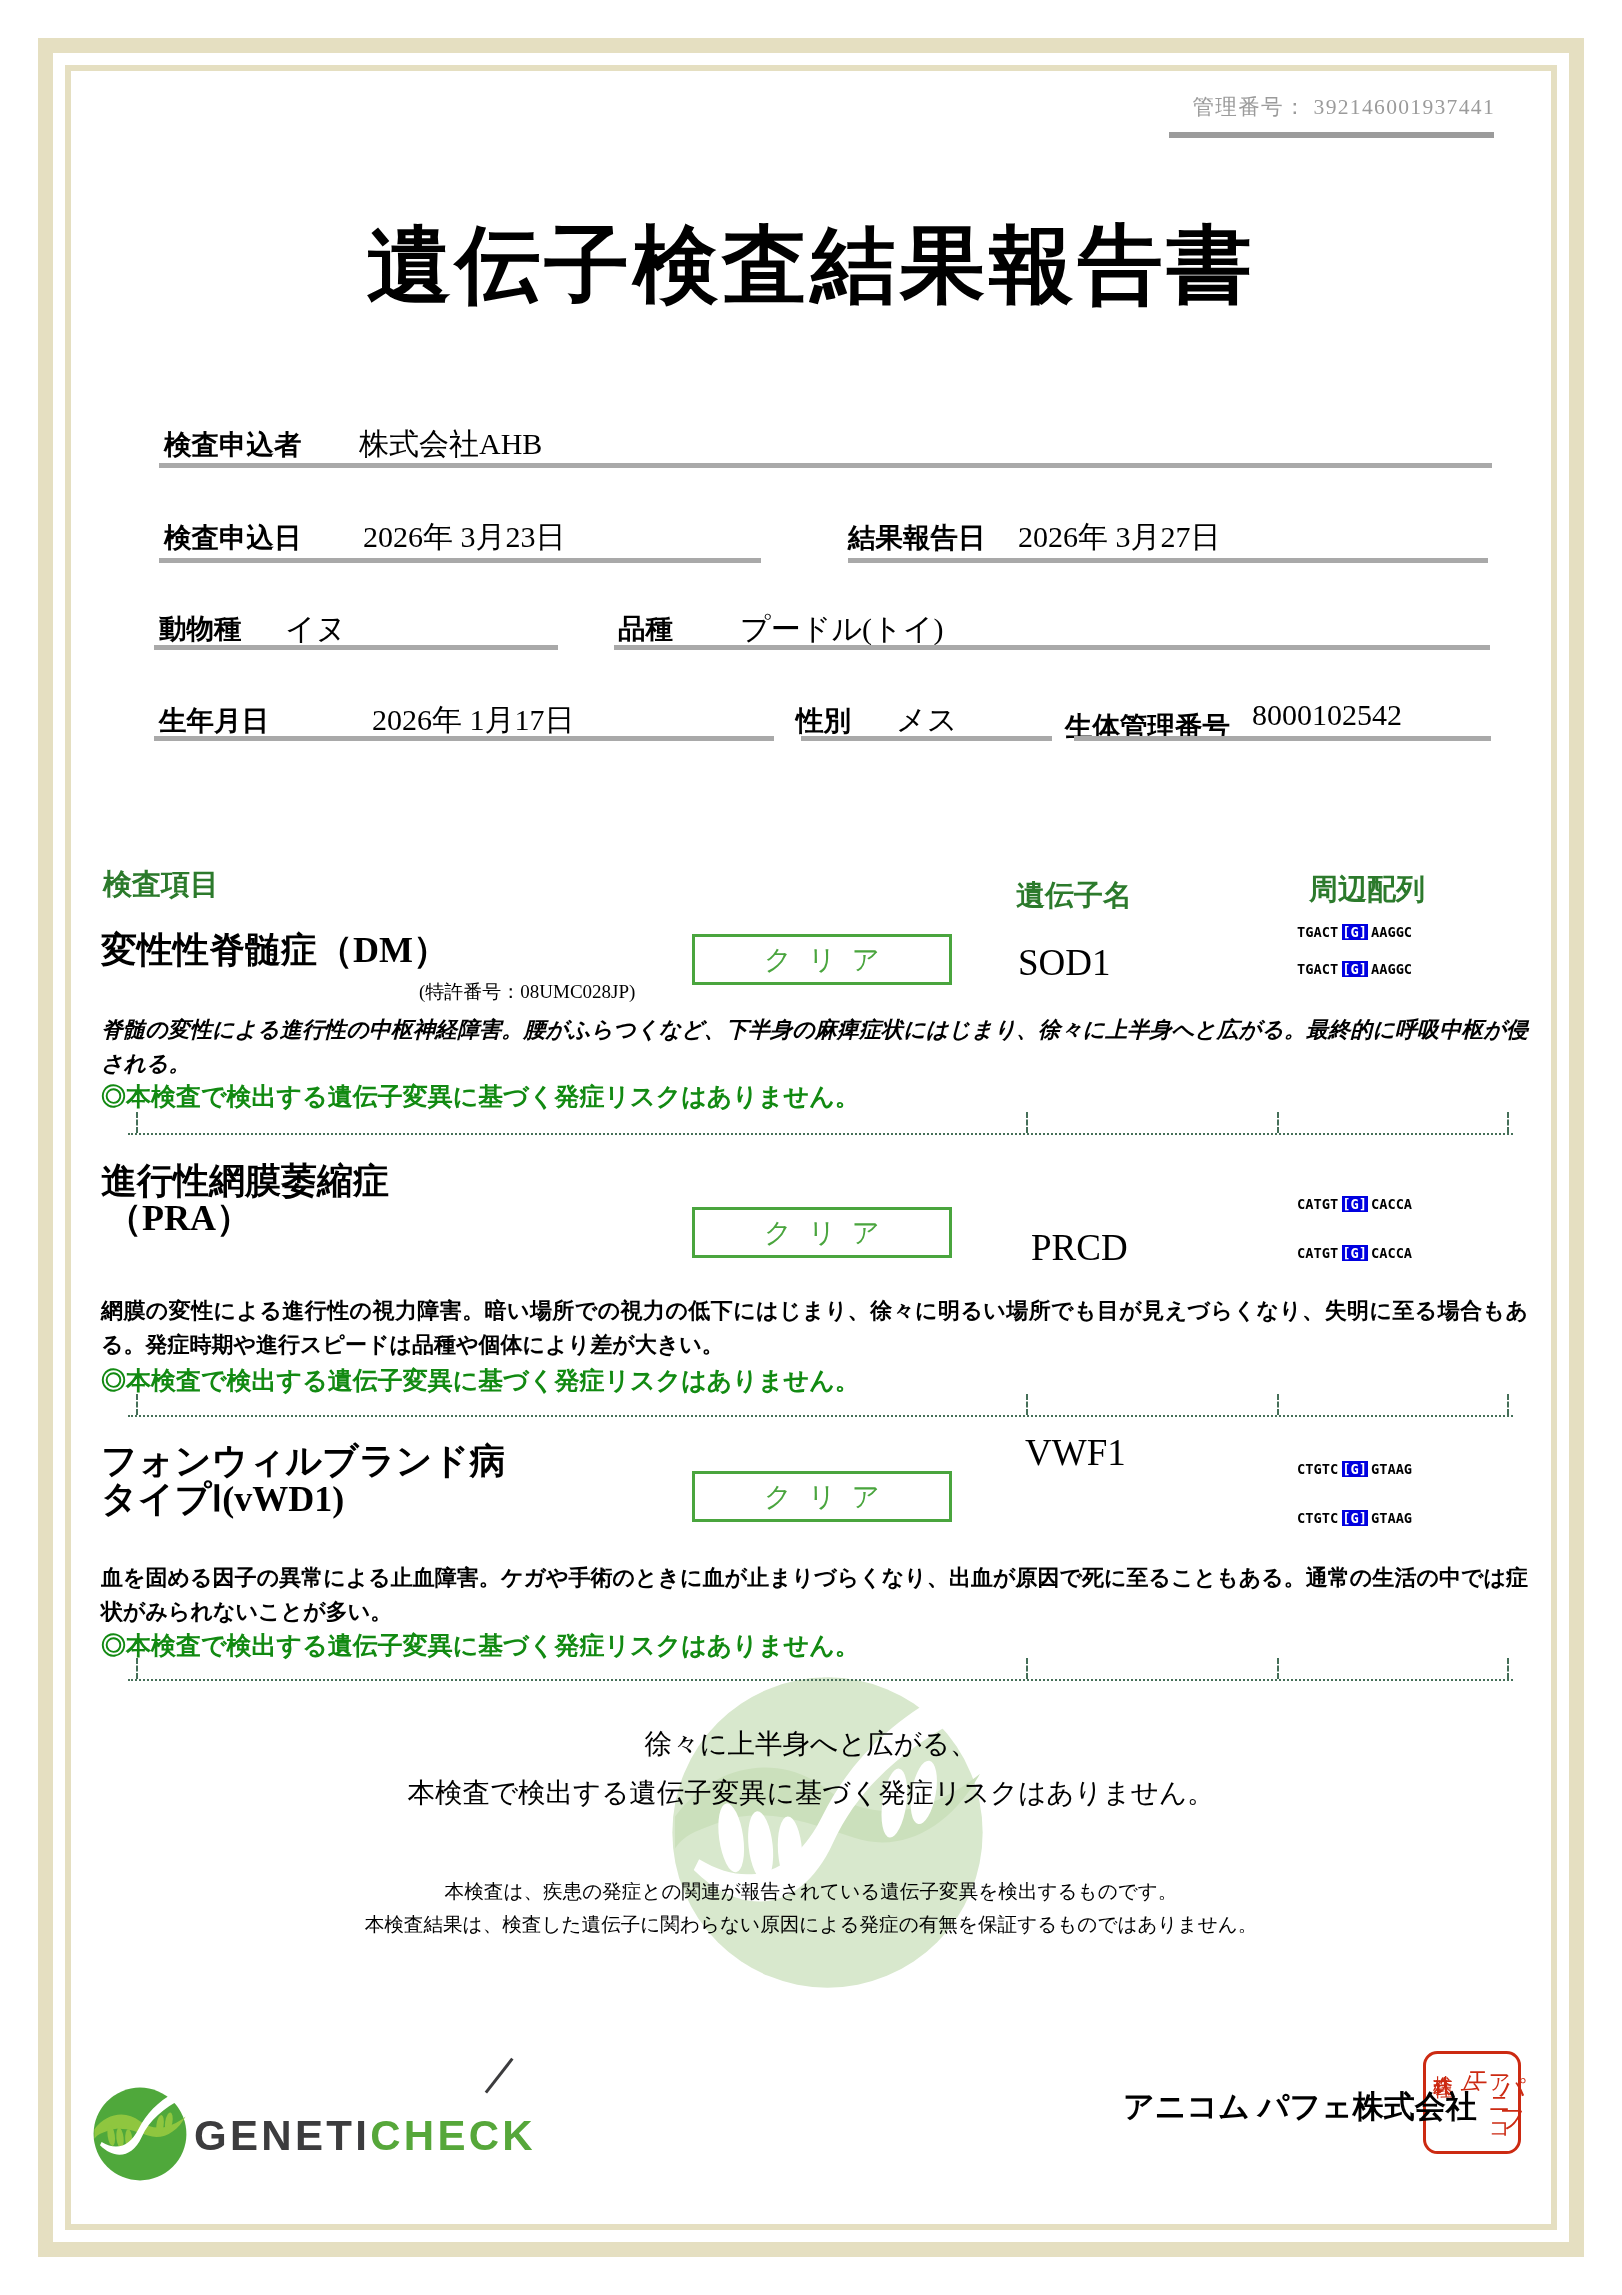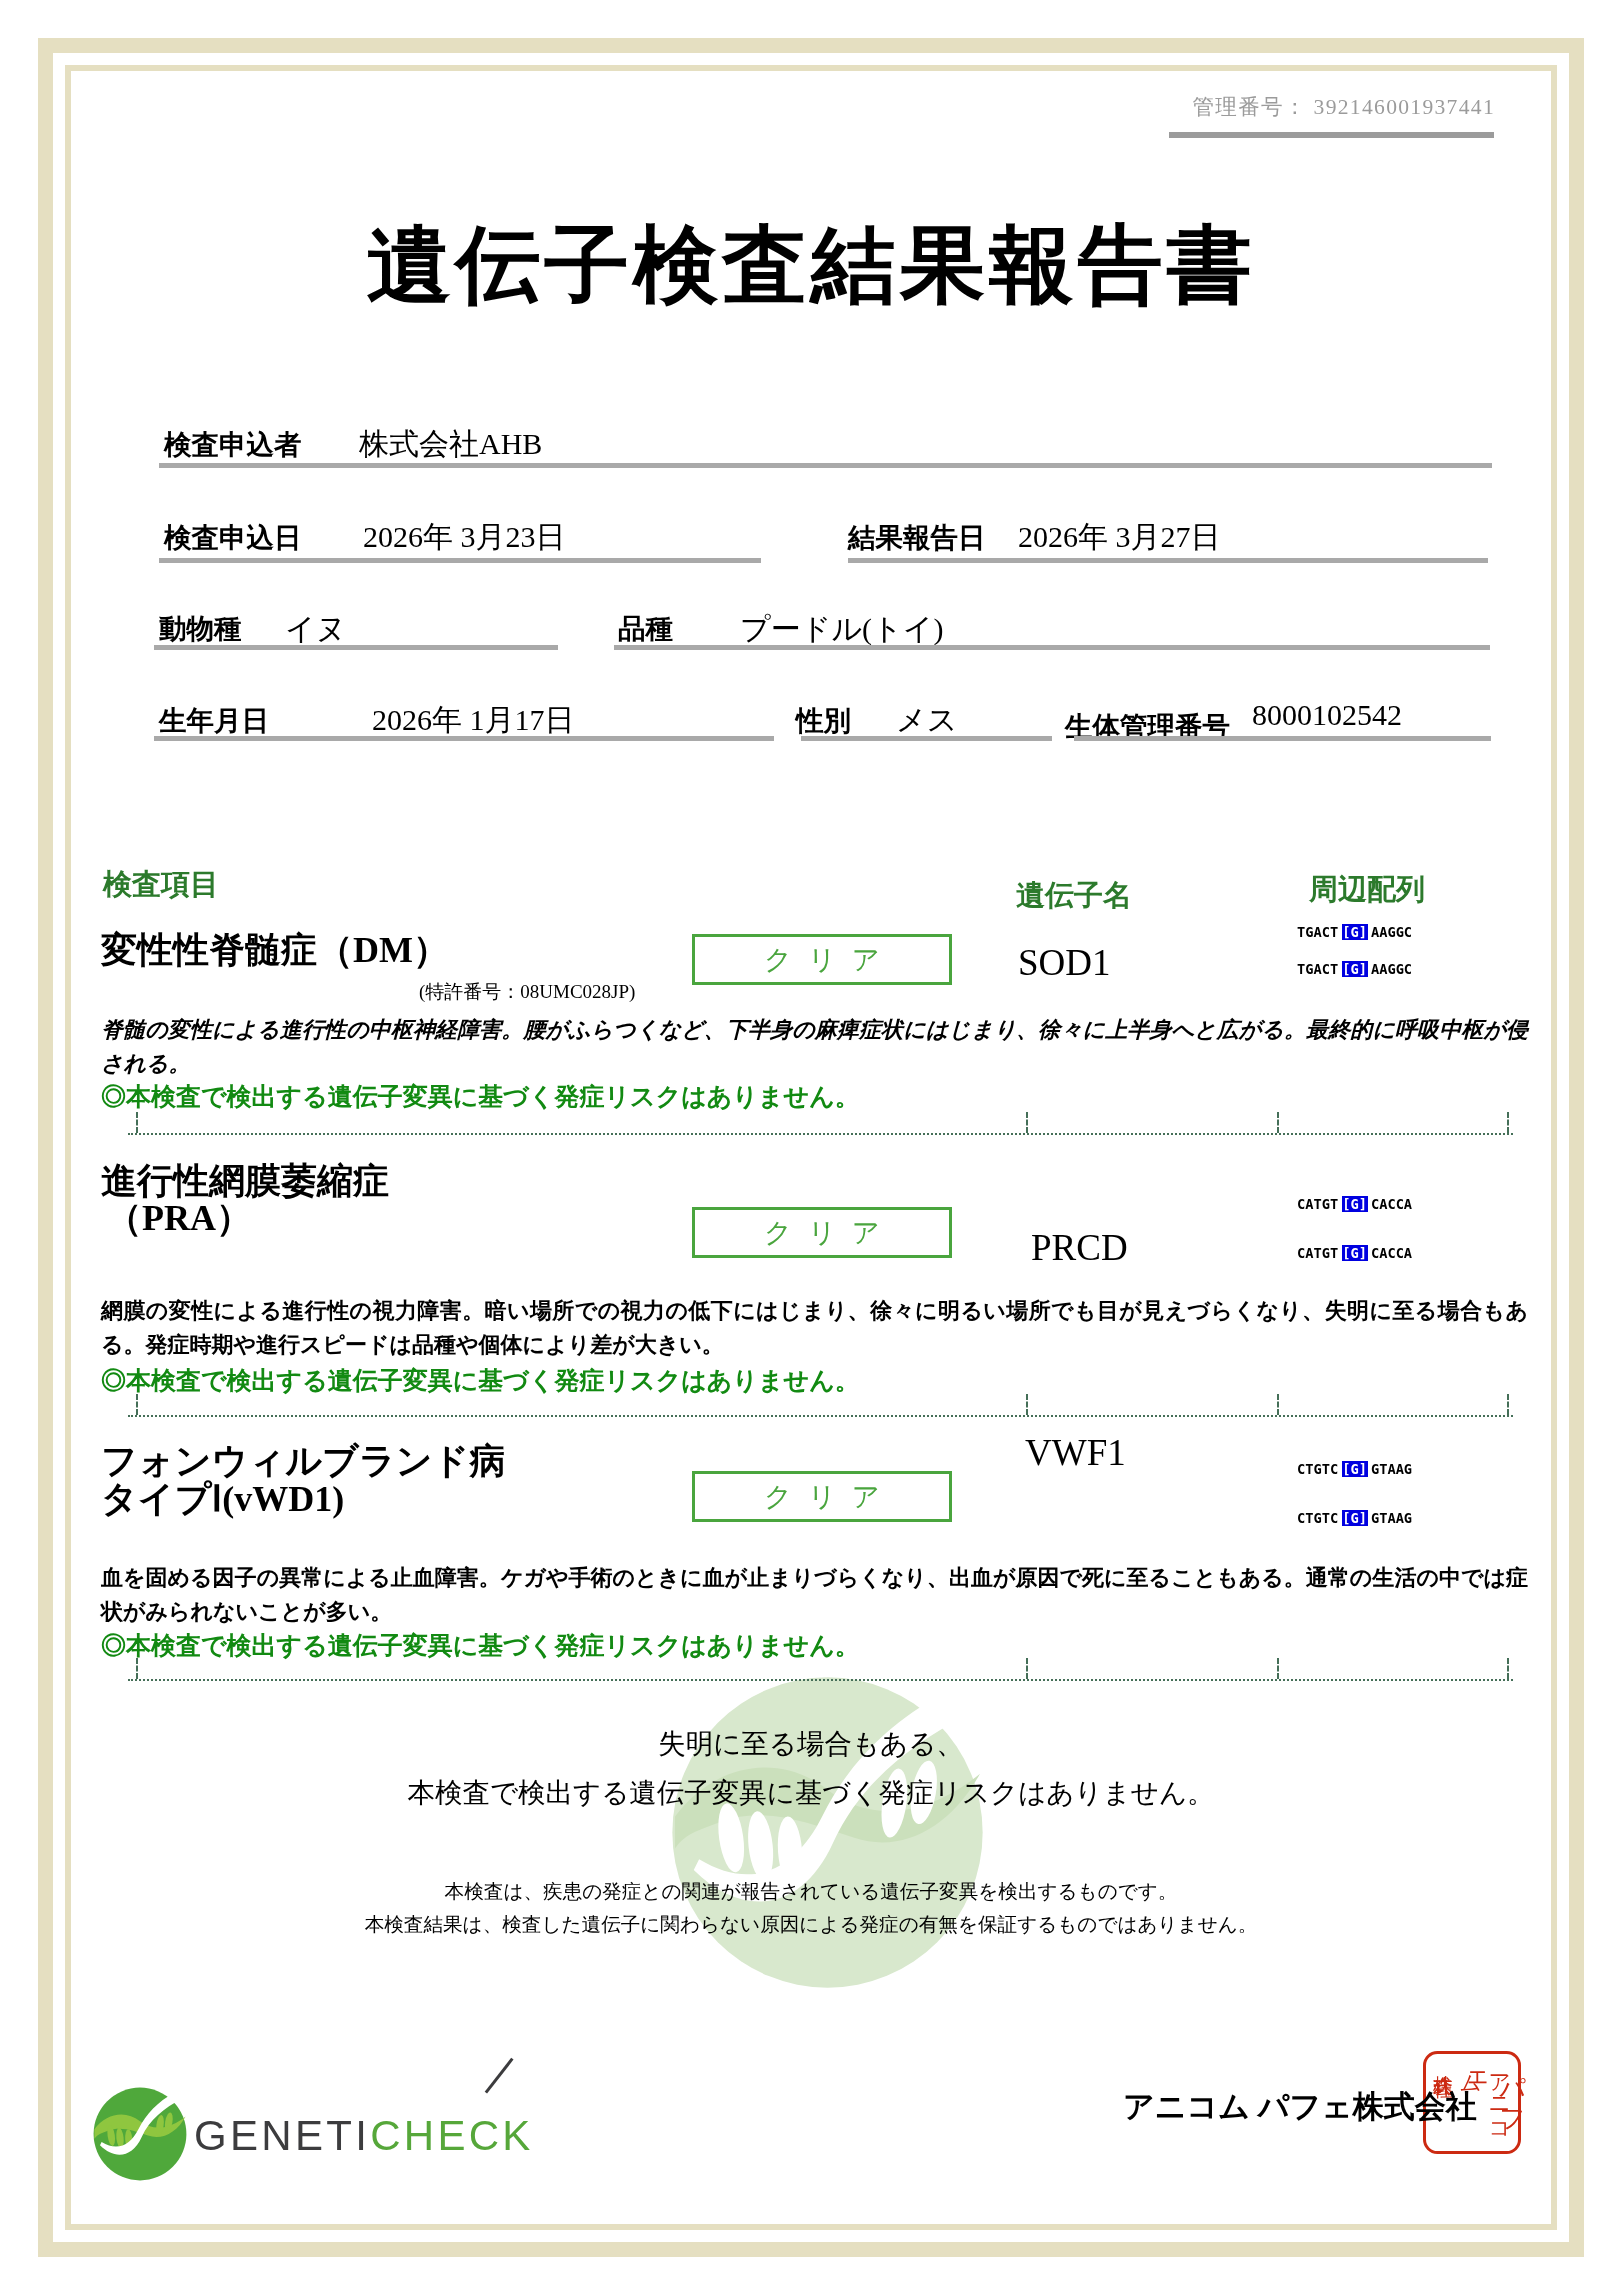--- a/index.html
+++ b/index.html
@@ -32,21 +32,21 @@
   .sep i{position:absolute;top:0;height:21px;border-left:2px dashed var(--sep-green,#456f58);}
   .sep .sep-line{position:absolute;left:0;right:0;top:21px;border-top:2.6px dotted var(--sep-green,#456f58);}
   .sum-big{position:absolute;left:0;width:1622px;text-align:center;
         font-family:"Liberation Sans",sans-serif;white-space:nowrap;}
   .sum-note{position:absolute;left:0;width:1622px;text-align:center;font-size:19.6px;
         font-family:"Liberation Sans",sans-serif;white-space:nowrap;}
   .watermark{position:absolute;left:667px;top:1672px;width:321px;height:321px;z-index:0;}
   .z1{z-index:1;}
   .logo-svg{position:absolute;left:92px;top:2086px;width:96px;height:96px;}
   .logo-text{position:absolute;left:194px;top:2112px;font-family:"Liberation Sans",sans-serif;
-        font-size:42px;letter-spacing:3.3px;white-space:nowrap;}
+        font-size:42px;letter-spacing:3.3px;white-space:nowrap;font-weight:bold;}
   .logo-geneti{color:var(--logo-dark,#3c3c3e);}
   .logo-check-txt{color:var(--logo-green,#56a73a);}
   .logo-flourish{position:absolute;left:486px;top:2091px;width:43px;height:3.3px;
         background:var(--logo-dark,#3c3c3e);transform:rotate(-52deg);transform-origin:left center;}
   .company{position:absolute;left:1123px;top:2086px;font-size:31px;font-weight:bold;z-index:2;white-space:nowrap;}
   .seal{position:absolute;left:1423px;top:2051px;width:98px;height:103px;box-sizing:border-box;
         border:3.3px solid var(--seal-red,#cc2a12);border-radius:14.4px;z-index:1;color:var(--seal-red,#cc2a12);}
   .seal span{position:absolute;writing-mode:vertical-rl;text-orientation:upright;top:5.2px;height:92px;}
   .seal .c1{right:3.9px;font-size:21.6px;letter-spacing:0.7px;}
   .seal .c2{left:34px;font-size:26px;letter-spacing:3.3px;}
@@ -157,21 +157,21 @@
     <div class="risk" style="left:101px;top:1629px;">◎本検査で検出する遺伝子変異に基づく発症リスクはありません。</div>
     <div class="sep" style="top:1658px;">
       <i style="left:7.9px;"></i>
         <i style="left:898px;"></i>
         <i style="left:1149px;"></i>
         <i style="left:1379px;"></i>
       <div class="sep-line"></div>
     </div>
   </div>
 
-  <div class="sum-big z1" style="top:1726px;font-size:27.5px;">失明に至る場合もある、</div>
+  <div class="sum-big z1" style="top:1726px;font-size:27.5px;">徐々に上半身へと広がる、</div>
   <div class="sum-big z1" style="top:1775px;font-size:27.5px;">本検査で検出する遺伝子変異に基づく発症リスクはありません。</div>
   <div class="sum-note z1" style="top:1878px;">本検査は、疾患の発症との関連が報告されている遺伝子変異を検出するものです。</div>
   <div class="sum-note z1" style="top:1911px;">本検査結果は、検査した遺伝子に関わらない原因による発症の有無を保証するものではありません。</div>
 
   <svg class="logo-svg" viewBox="0 0 120 120" aria-hidden="true">
     <circle cx="60" cy="60" r="58" fill="#4fa83b"></circle>
     <path d="M3,54 C18,34 42,30 60,44 C78,58 100,52 117,38 C106,58 88,68 70,62 C52,56 36,50 20,56 C13,59 7,60 3,66 Z" fill="#8fc63f"></path>
     <ellipse cx="24" cy="62" rx="4.5" ry="13" fill="#8fc63f" transform="rotate(-8 24 62)"></ellipse>
     <ellipse cx="35" cy="65" rx="4.5" ry="13" fill="#8fc63f" transform="rotate(-6 35 65)"></ellipse>
     <ellipse cx="46" cy="67" rx="4.5" ry="13" fill="#8fc63f" transform="rotate(-4 46 67)"></ellipse>

